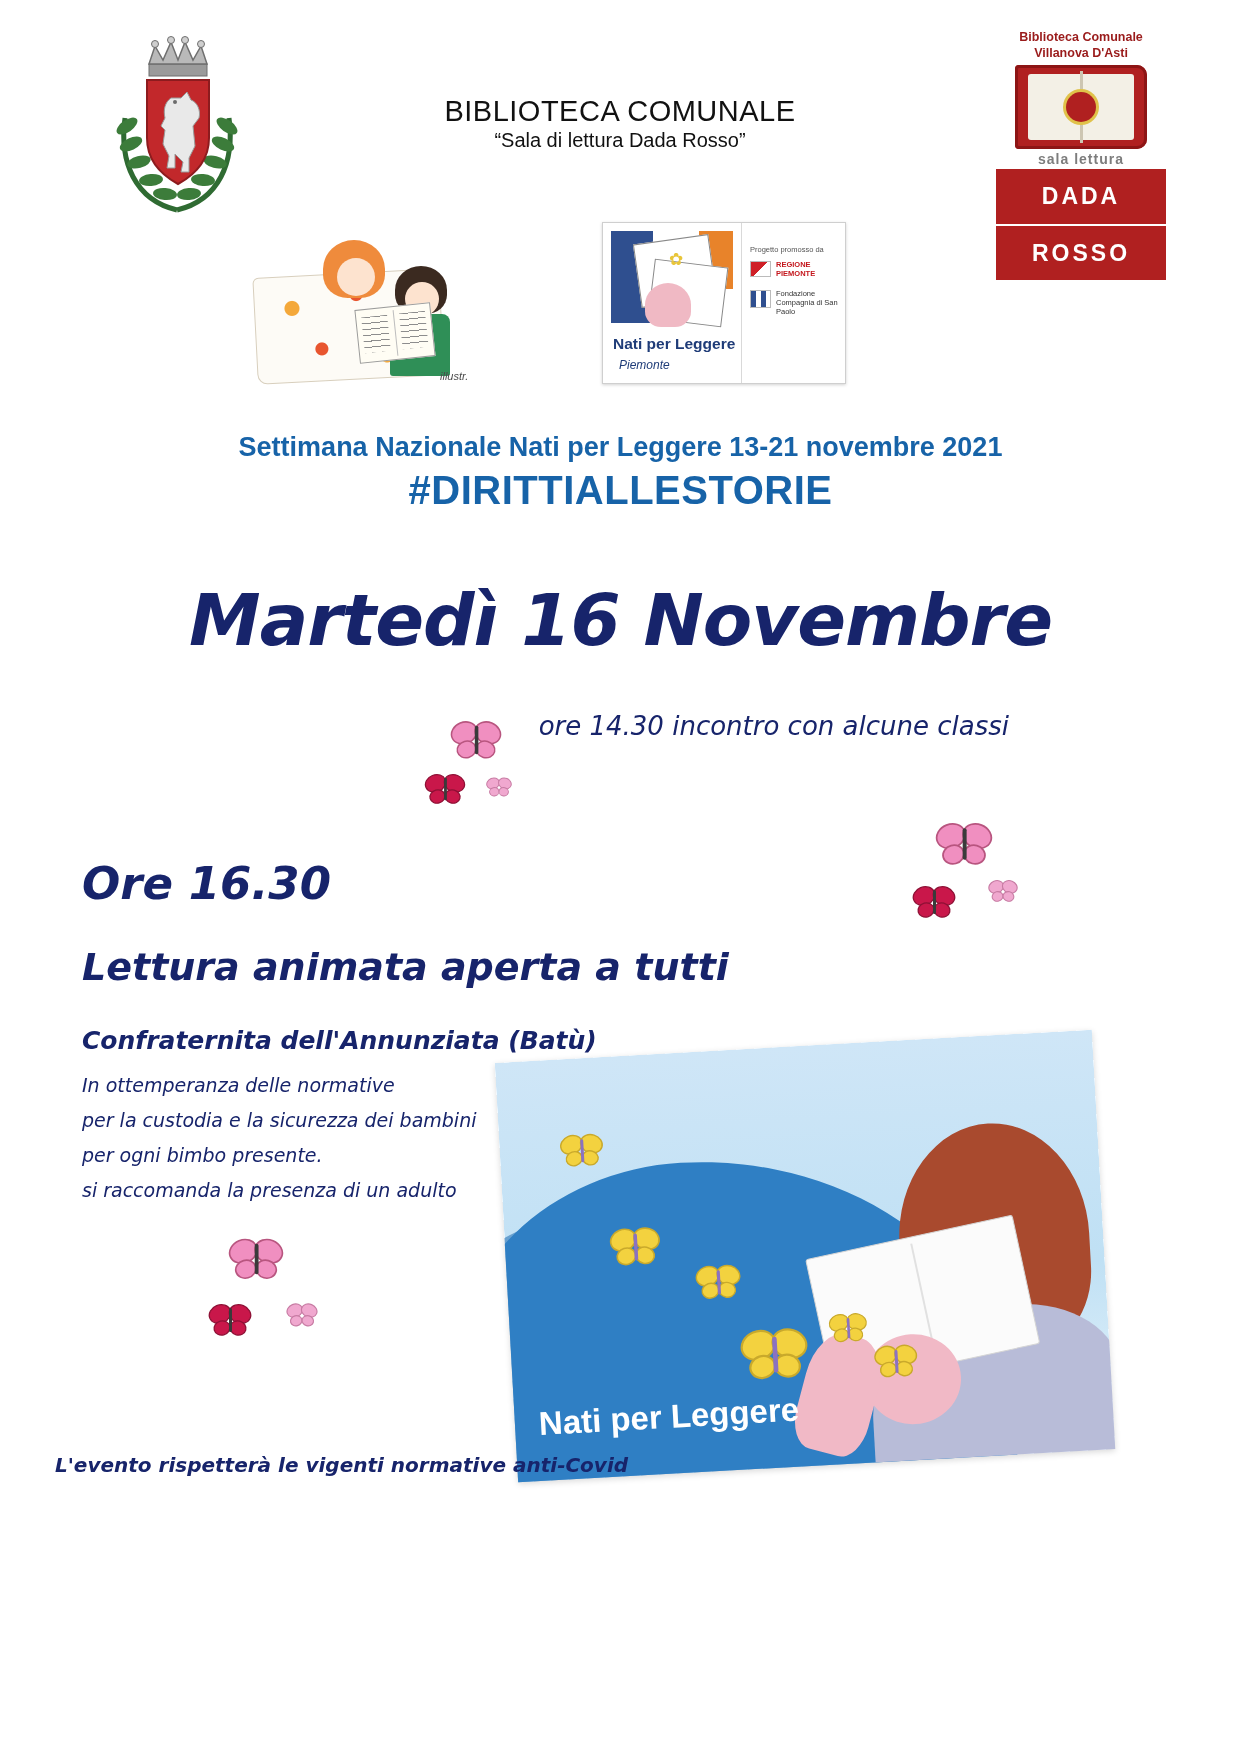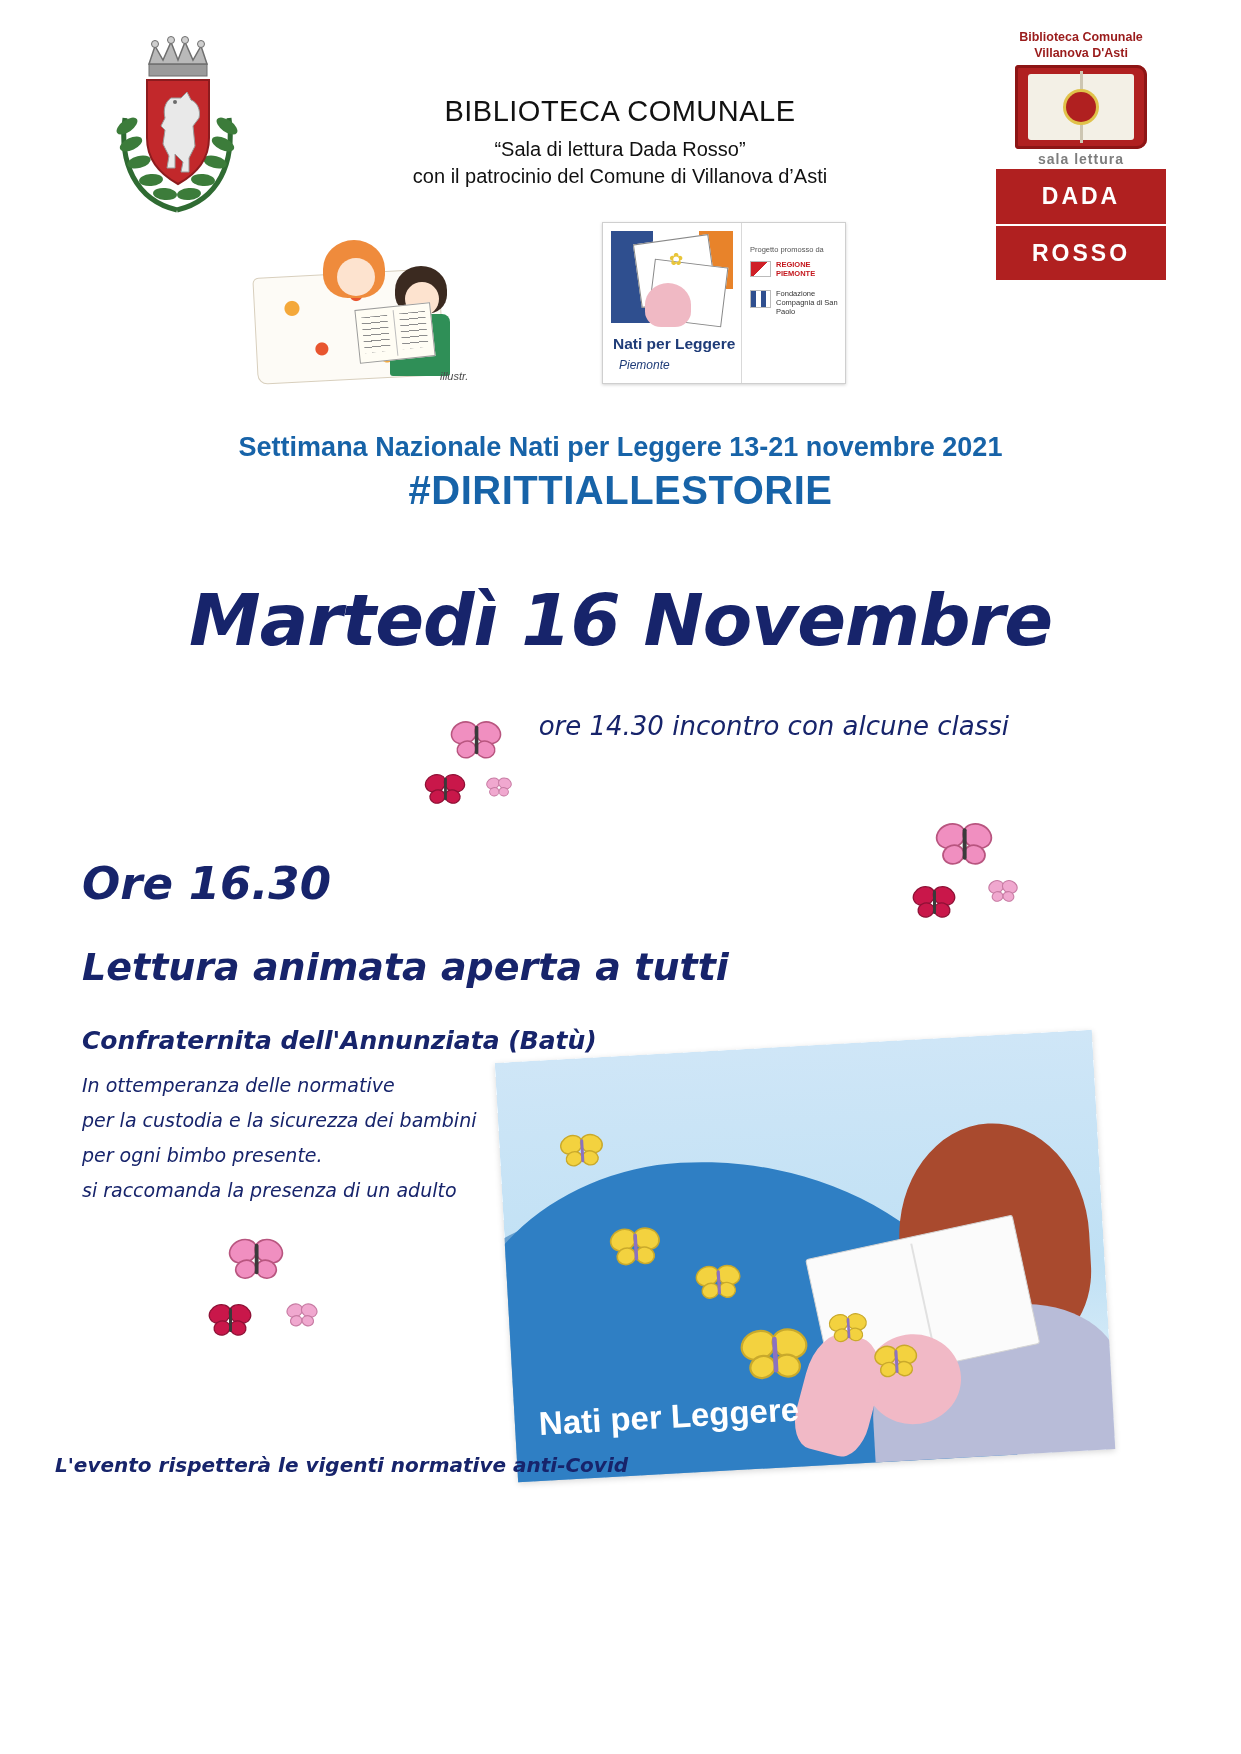--- a/index.html
+++ b/index.html
@@ -36,21 +36,21 @@
     width: 640px;
     text-align: center;
   }
   .header-title {
     font-size: 29px;
     letter-spacing: 0.5px;
     color: #111;
   }
   .header-sub1 {
     font-size: 20px;
-    margin-top: 10px;
+    margin-top: 1px;
     color: #111;
   }
   .header-sub2 {
     font-size: 20px;
     margin-top: 4px;
     color: #111;
   }
 
   
   .lib-logo {
@@ -551,21 +551,20 @@
                  L70 132 L78 140 L76 150 L84 150 L84 136 L90 124 L88 104 L94 96
                  C96 88 92 80 86 78 L82 70 L76 76 Z"></path>
         <circle cx="70" cy="80" r="2" fill="#6b6b6b" stroke="none"></circle>
       </g>
     </svg>
   </div>
 
   <div class="header-text">
     <div class="header-title">BIBLIOTECA COMUNALE</div>
     <div class="header-sub1">“Sala di lettura Dada Rosso”</div>
-    <div class="header-sub2">con il patrocinio del Comune di Villanova d’Asti</div>
   </div>
 
   <div class="lib-logo">
     <div class="lib-top">Biblioteca Comunale</div>
     <div class="lib-top">Villanova D'Asti</div>
     <div class="book-shape">
       <div class="cover"></div>
       <div class="pages"></div>
       <div class="spine"></div>
       <div class="emblem"></div>

